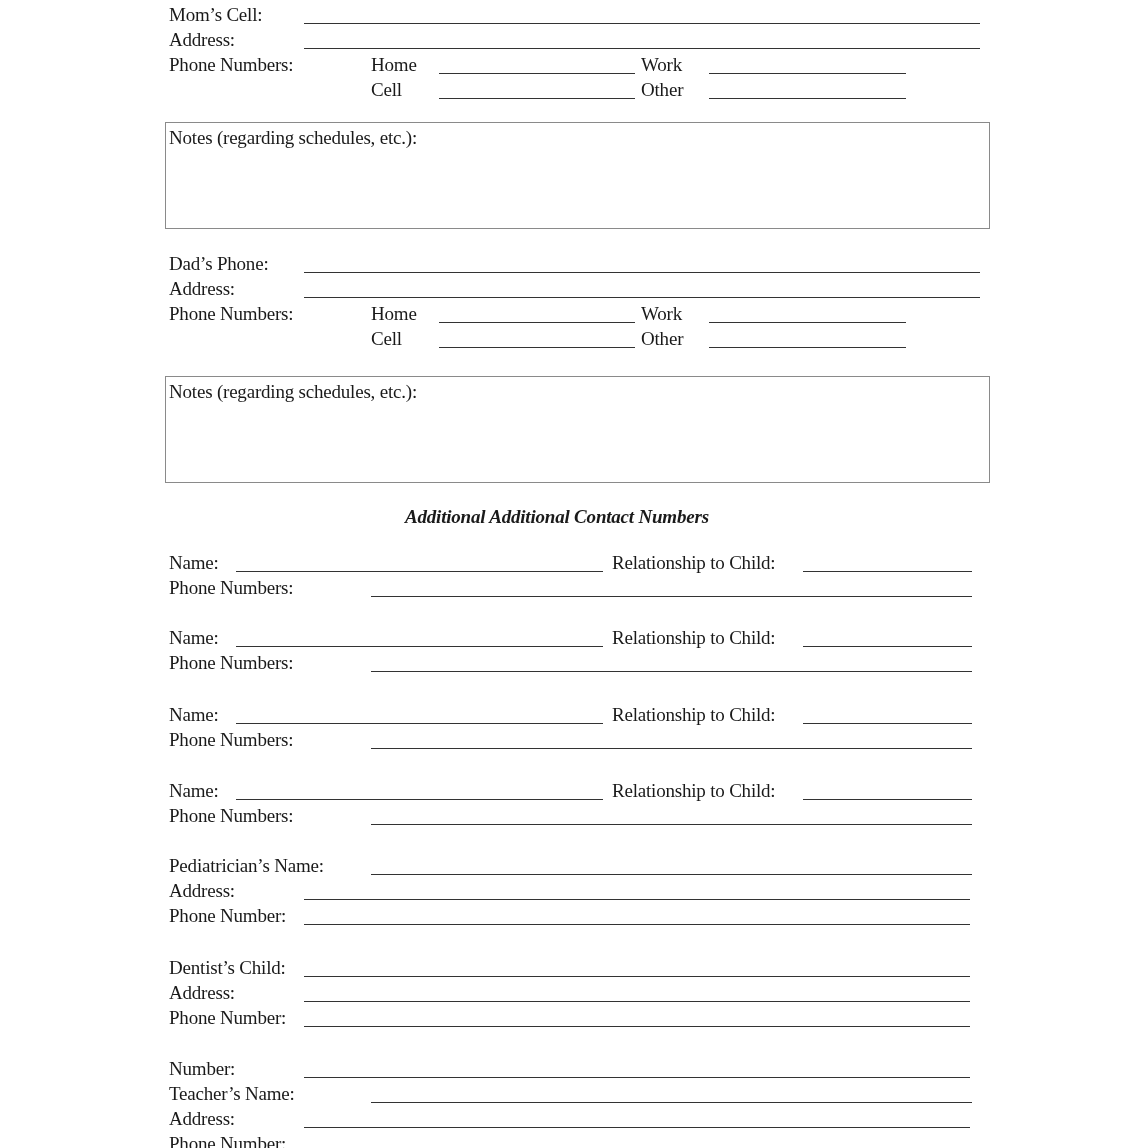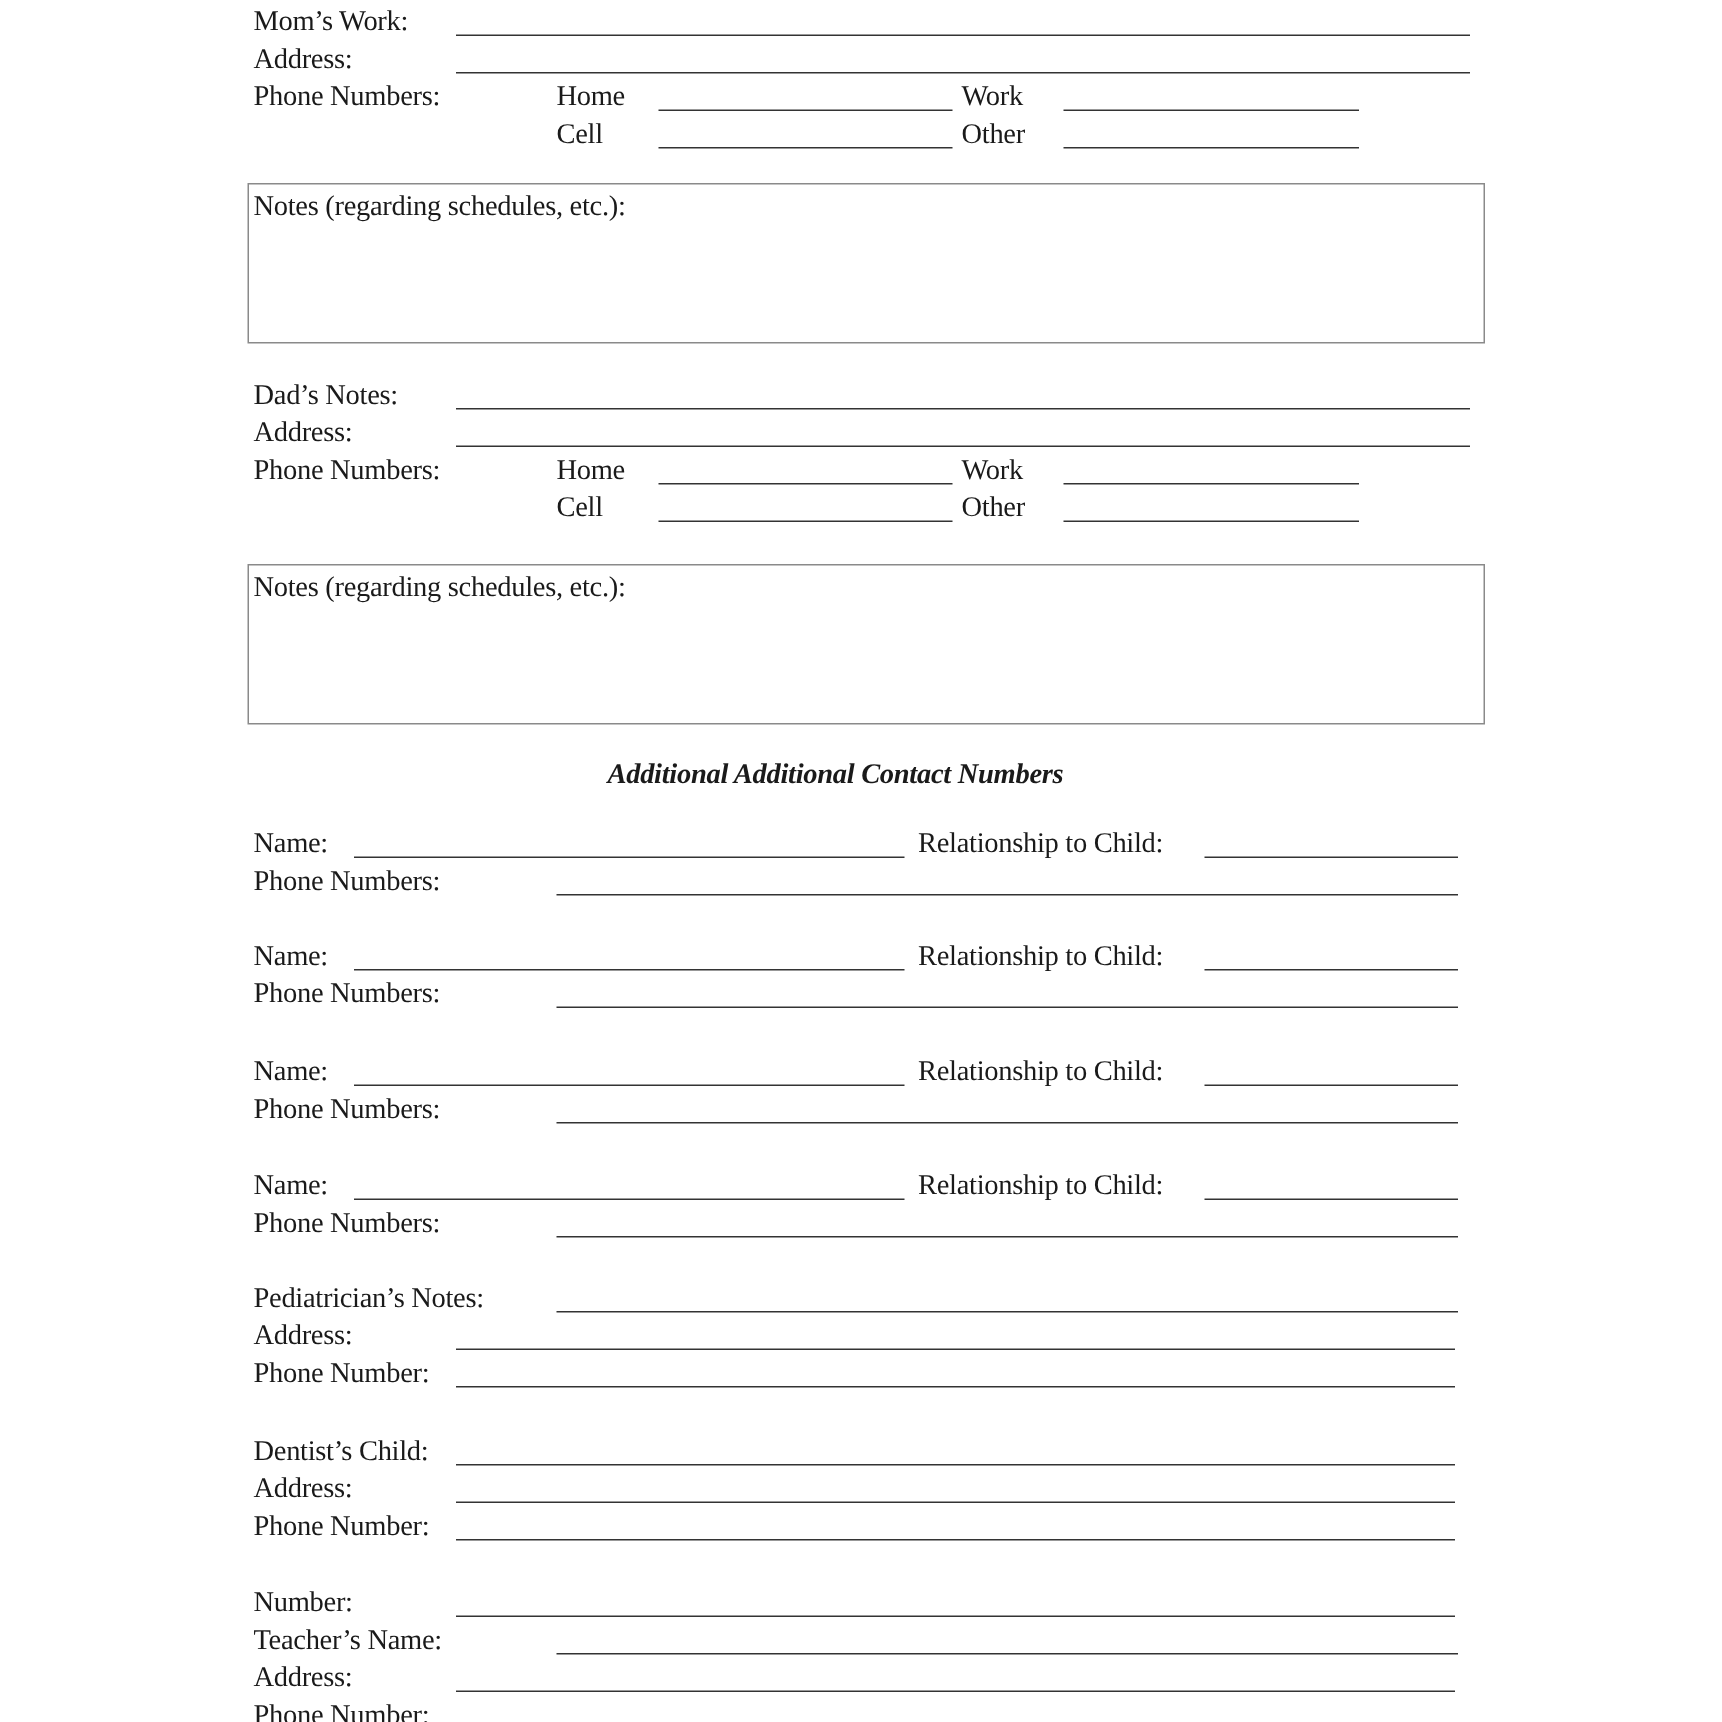--- a/index.html
+++ b/index.html
@@ -12,21 +12,21 @@
     .lbl { position: absolute; white-space: nowrap; line-height: 22px; letter-spacing: -0.2px; }
     .line { position: absolute; height: 0; border-top: 1.5px solid #333; }
     .box { position: absolute; border: 1.5px solid #8a8a8a; box-sizing: border-box; }
     .box .lbl { left: 3px; top: 4px; }
     .heading { font-style: italic; font-weight: bold; }
   </style>
 </head>
 <body>
 
 <div>
-  <span class="lbl" style="left:169px;top:4px">Mom’s Work:</span>
+  <span class="lbl" style="left:169px;top:4px">Mom’s Cell:</span>
   <div class="line" style="left:304px;top:23px;width:676px"></div>
 
   <span class="lbl" style="left:169px;top:29px">Address:</span>
   <div class="line" style="left:304px;top:48px;width:676px"></div>
 
   <span class="lbl" style="left:169px;top:54px">Phone Numbers:</span>
   <span class="lbl" style="left:371px;top:54px">Home</span>
   <div class="line" style="left:439px;top:73px;width:196px"></div>
   <span class="lbl" style="left:641px;top:54px">Work</span>
   <div class="line" style="left:709px;top:73px;width:197px"></div>
@@ -35,21 +35,21 @@
   <div class="line" style="left:439px;top:98px;width:196px"></div>
   <span class="lbl" style="left:641px;top:79px">Other</span>
   <div class="line" style="left:709px;top:98px;width:197px"></div>
 
   <div class="box" style="left:165px;top:122px;width:825px;height:107px">
     <span class="lbl">Notes (regarding schedules, etc.):</span>
   </div>
 </div>
 
 <div>
-  <span class="lbl" style="left:169px;top:253px">Dad’s Notes:</span>
+  <span class="lbl" style="left:169px;top:253px">Dad’s Phone:</span>
   <div class="line" style="left:304px;top:272px;width:676px"></div>
 
   <span class="lbl" style="left:169px;top:278px">Address:</span>
   <div class="line" style="left:304px;top:297px;width:676px"></div>
 
   <span class="lbl" style="left:169px;top:303px">Phone Numbers:</span>
   <span class="lbl" style="left:371px;top:303px">Home</span>
   <div class="line" style="left:439px;top:322px;width:196px"></div>
   <span class="lbl" style="left:641px;top:303px">Work</span>
   <div class="line" style="left:709px;top:322px;width:197px"></div>
@@ -98,21 +98,21 @@
     <span class="lbl" style="left:169px;top:780px">Name:</span>
     <div class="line" style="left:236px;top:799px;width:367px"></div>
     <span class="lbl" style="left:612px;top:780px">Relationship to Child:</span>
     <div class="line" style="left:803px;top:799px;width:169px"></div>
     <span class="lbl" style="left:169px;top:805px">Phone Numbers:</span>
     <div class="line" style="left:371px;top:824px;width:601px"></div>
   </div>
 </div>
 
 <div>
-  <span class="lbl" style="left:169px;top:855px">Pediatrician’s Notes:</span>
+  <span class="lbl" style="left:169px;top:855px">Pediatrician’s Name:</span>
   <div class="line" style="left:371px;top:874px;width:601px"></div>
   <span class="lbl" style="left:169px;top:880px">Address:</span>
   <div class="line" style="left:304px;top:899px;width:666px"></div>
   <span class="lbl" style="left:169px;top:905px">Phone Number:</span>
   <div class="line" style="left:304px;top:924px;width:666px"></div>
 </div>
 
 <div>
   <span class="lbl" style="left:169px;top:957px">Dentist’s Child:</span>
   <div class="line" style="left:304px;top:976px;width:666px"></div>

